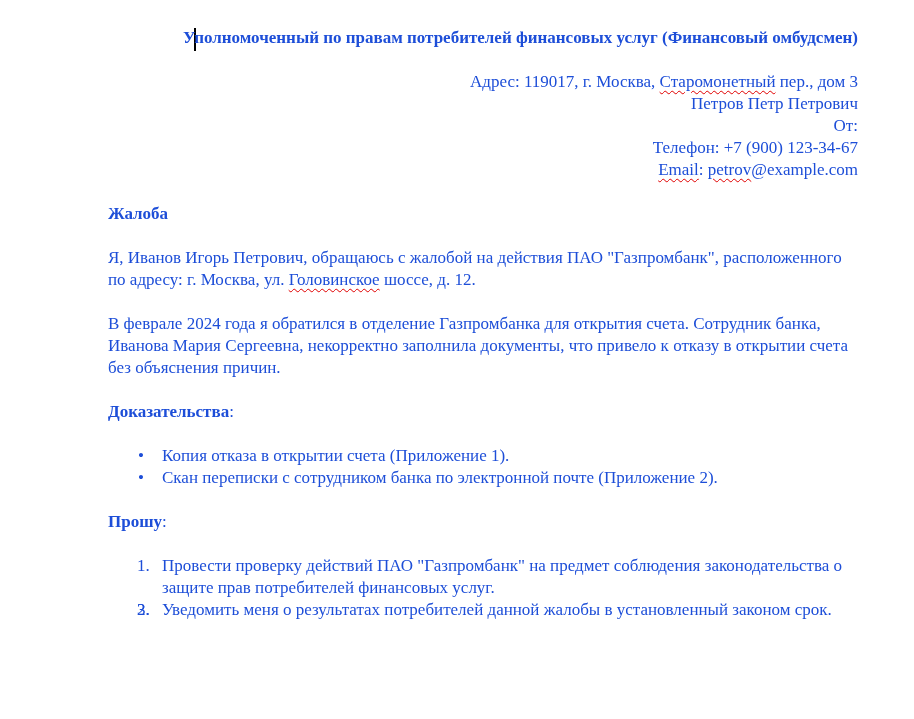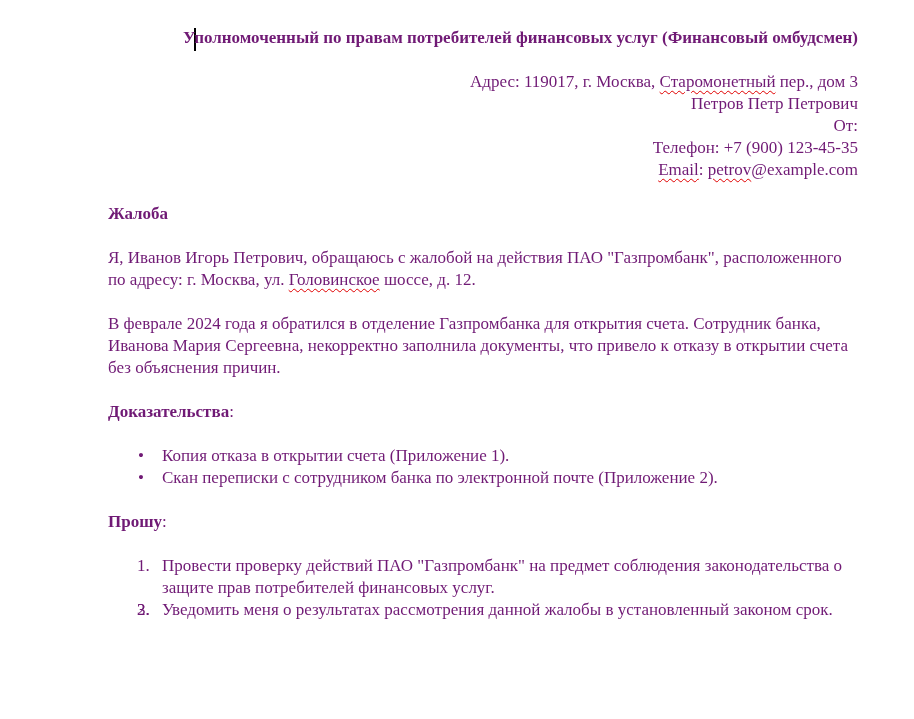--- a/index.html
+++ b/index.html
@@ -9,21 +9,21 @@
     background: #ffffff;
     overflow: hidden;
   }
   .page {
     position: relative;
     width: 914px; height: 719px;
     background: #ffffff;
     font-family: "Liberation Serif", "DejaVu Serif", serif;
     font-size: 17px;
     line-height: 22px;
-    color: #701a75;
+    color: #1d4ed8;
   }
   .content {
     position: absolute;
     left: 108px; top: 27px;
     width: 750px;
   }
   .right  { text-align: right; }
   .center { text-align: left; }
   .bold   { font-weight: bold; }
   .sp     { height: 22px; }           
@@ -57,21 +57,21 @@
 
   <div class="content">
 
     <div class="right bold">Уполномоченный по правам потребителей финансовых услуг (Финансовый омбудсмен)</div>
 
     <div class="sp"></div>
 
     <div class="right"><span>Адрес: 119017, г. Москва, </span><span class="misspelled">Старомонетный</span><span> пер., дом 3</span></div>
     <div class="right"><span>Петров Петр Петрович</span></div>
     <div class="right"><span>От:</span></div>
-    <div class="right"><span>Телефон: +7 (900) 123-45-35</span></div>
+    <div class="right"><span>Телефон: +7 (900) 123-34-67</span></div>
     <div class="right"><span class="misspelled">Email</span><span>: </span><span class="misspelled">petrov</span><span>@example.com</span></div>
 
     <div class="sp"></div>
 
     <div class="center bold">Жалоба</div>
 
     <div class="sp"></div>
 
     <div><span>Я, Иванов Игорь Петрович, обращаюсь с жалобой на действия ПАО "Газпромбанк", расположенного по адресу: г. Москва, ул. </span><span class="misspelled">Головинское</span><span> шоссе, д. 12.</span></div>
 
@@ -109,18 +109,18 @@
     <div class="numbered-list">
       <div class="list-item">
         <span class="marker">1.</span>
         <span>Провести проверку действий ПАО "Газпромбанк" на предмет соблюдения законодательства о защите прав потребителей финансовых услуг.</span>
       </div>
       <div class="list-item">
         <span class="marker">2.</span>
       </div>
       <div class="list-item">
         <span class="marker">3.</span>
-        <span>Уведомить меня о результатах рассмотрения данной жалобы в установленный законом срок.</span>
+        <span>Уведомить меня о результатах потребителей данной жалобы в установленный законом срок.</span>
       </div>
     </div>
 
   </div>
 </div>
 
 </body></html>

